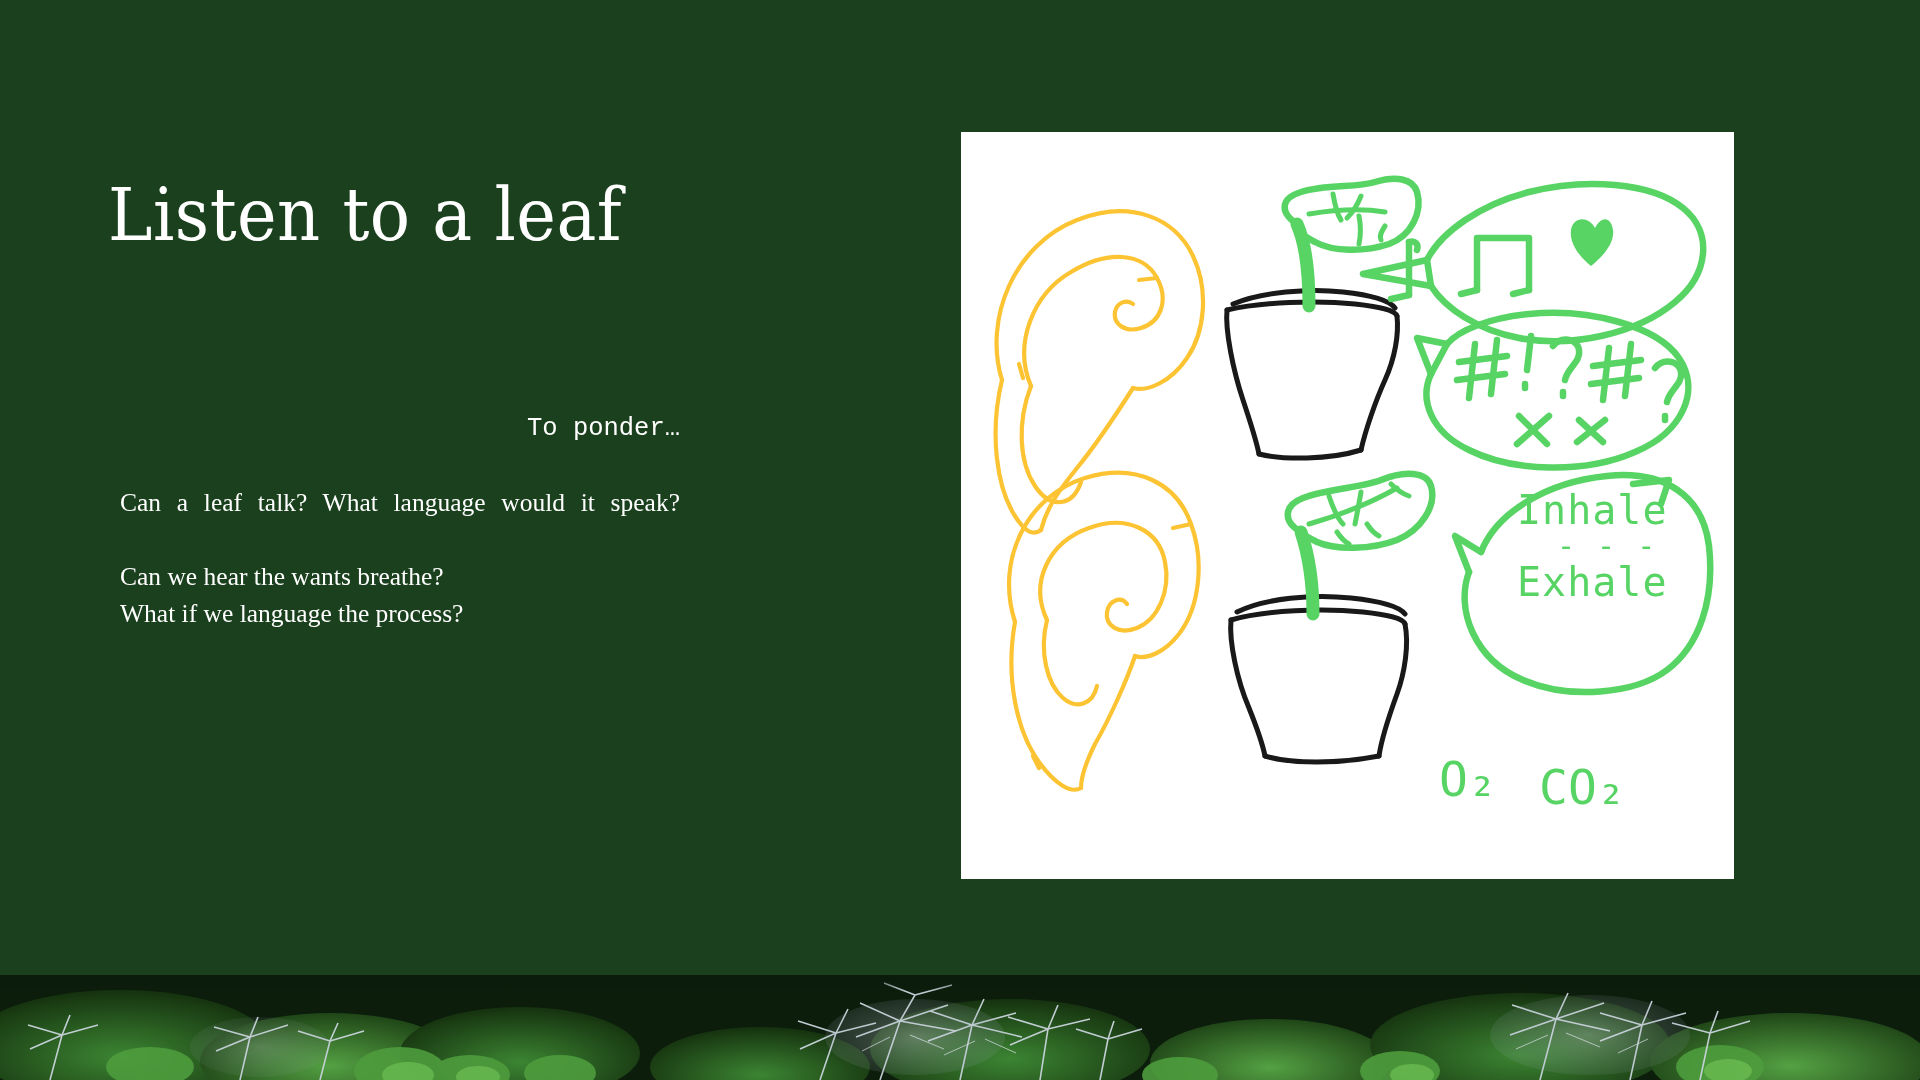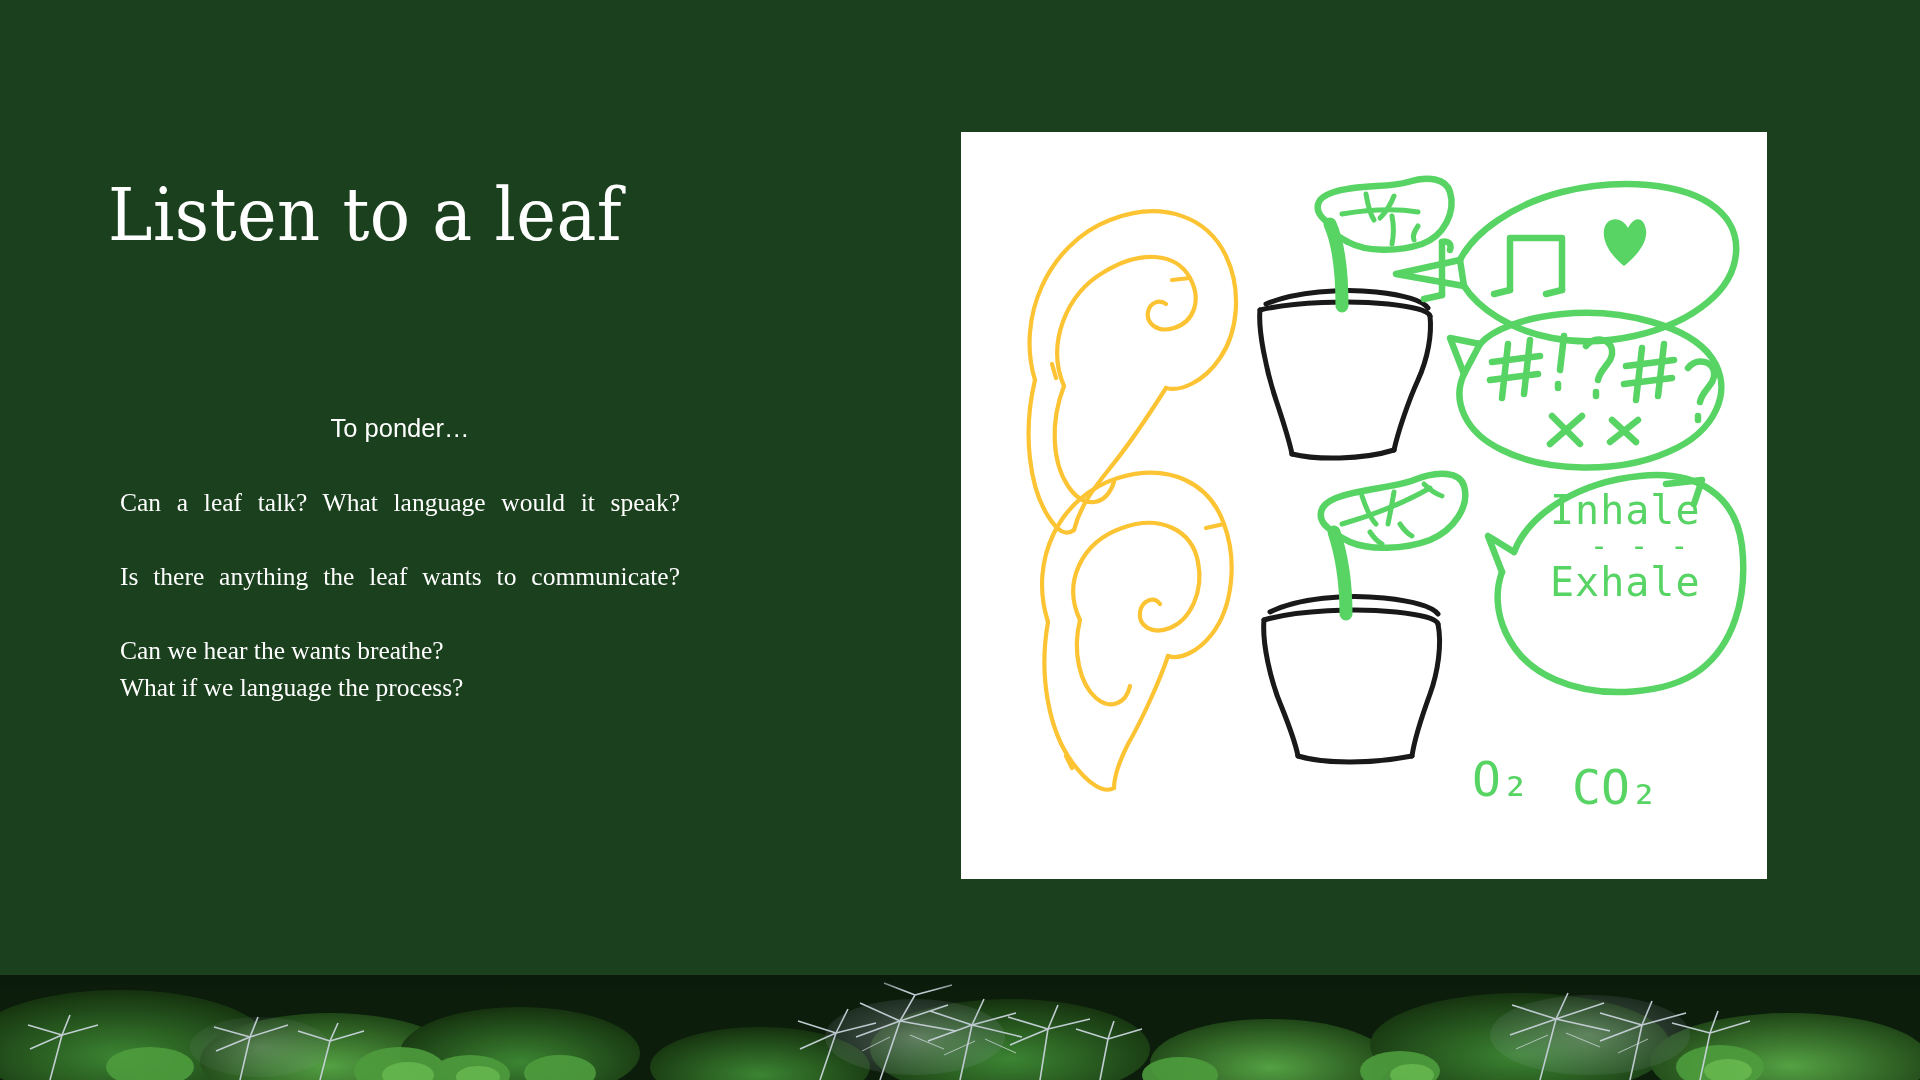--- a/index.html
+++ b/index.html
@@ -48,22 +48,23 @@
     font-size: 25.5px;
     line-height: 37px;
     text-align: justify;
     text-justify: inter-word;
   }
   #body-block .para {
     margin: 0;
     text-align: justify;
   }
   #body-block .para.lead {
-    text-align: center;
+    text-align: right;
     margin-bottom: 37px;
+    font-family: Liberation Mono, monospace;
   }
   
   #body-block .q {
     margin: 0;
     text-align: justify;
     font-family: Liberation Serif, serif;
   }
   #body-block .q::after {
     content: "";
     display: inline-block;
@@ -74,21 +75,20 @@
   }
 
   
   #drawing-card {
     position: absolute;
     left: 961px;
     top: 132px;
     width: 773px;
     height: 747px;
     background: #ffffff;
-    padding-left: 33px;
   }
   #drawing-card svg {
     display: block;
     width: 773px;
     height: 747px;
   }
 
   
   #forest-band {
     position: absolute;
@@ -107,21 +107,20 @@
 </head>
 <body>
 
 <div id="slide" style="background: rgb(27, 64, 30);">
 
   <div id="title">Listen to a leaf</div>
 
   <div id="body-block">
     <p class="para lead">To ponder…</p>
     <p class="q">Can a leaf talk? What language would it speak?</p>
-    <p class="q">Is there anything the leaf wants to communicate?</p>
     <p class="q short">Can we hear the wants breathe?</p>
     <p class="q short">What if we language the process?</p>
   </div>
 
   <div id="drawing-card" style="background: rgb(255, 255, 255);">
     <svg viewBox="0 0 773 747" xmlns="http://www.w3.org/2000/svg">
       <defs>
         <style>
           .yk { fill:none; stroke:#fcc333; stroke-width:4.2; stroke-linecap:round; stroke-linejoin:round; }
           .gn { fill:none; stroke:#57d464; stroke-width:6.5; stroke-linecap:round; stroke-linejoin:round; }

